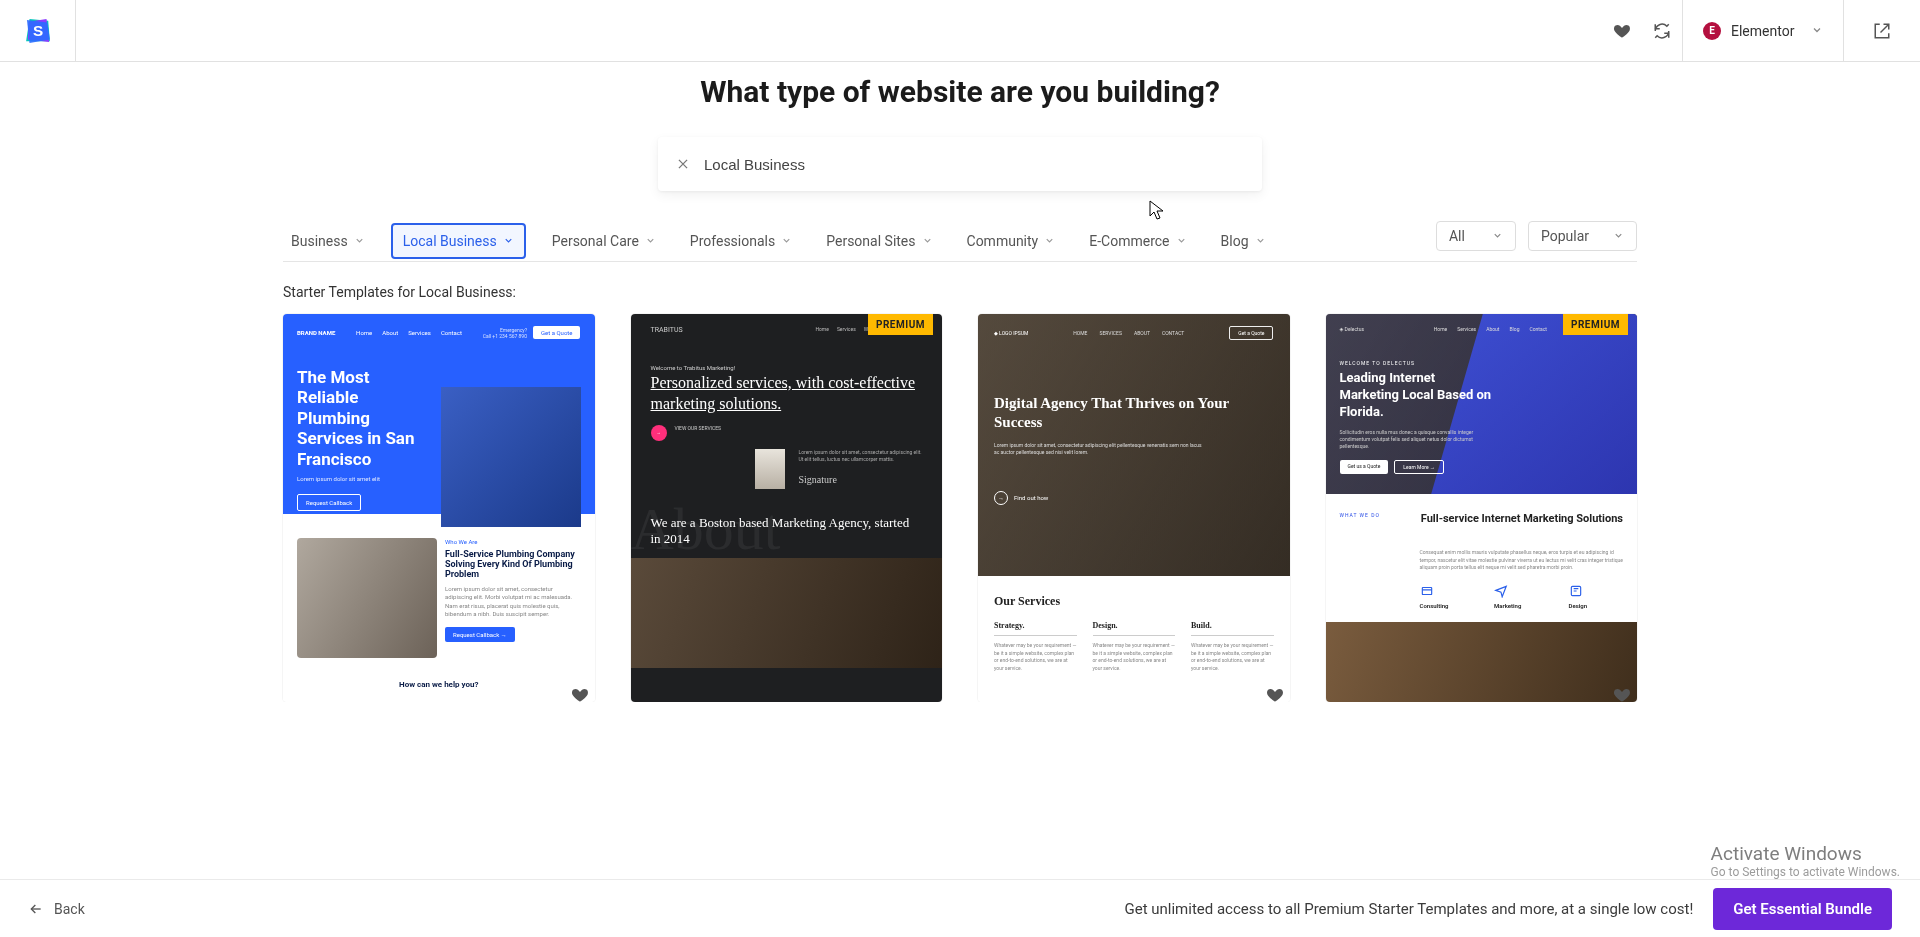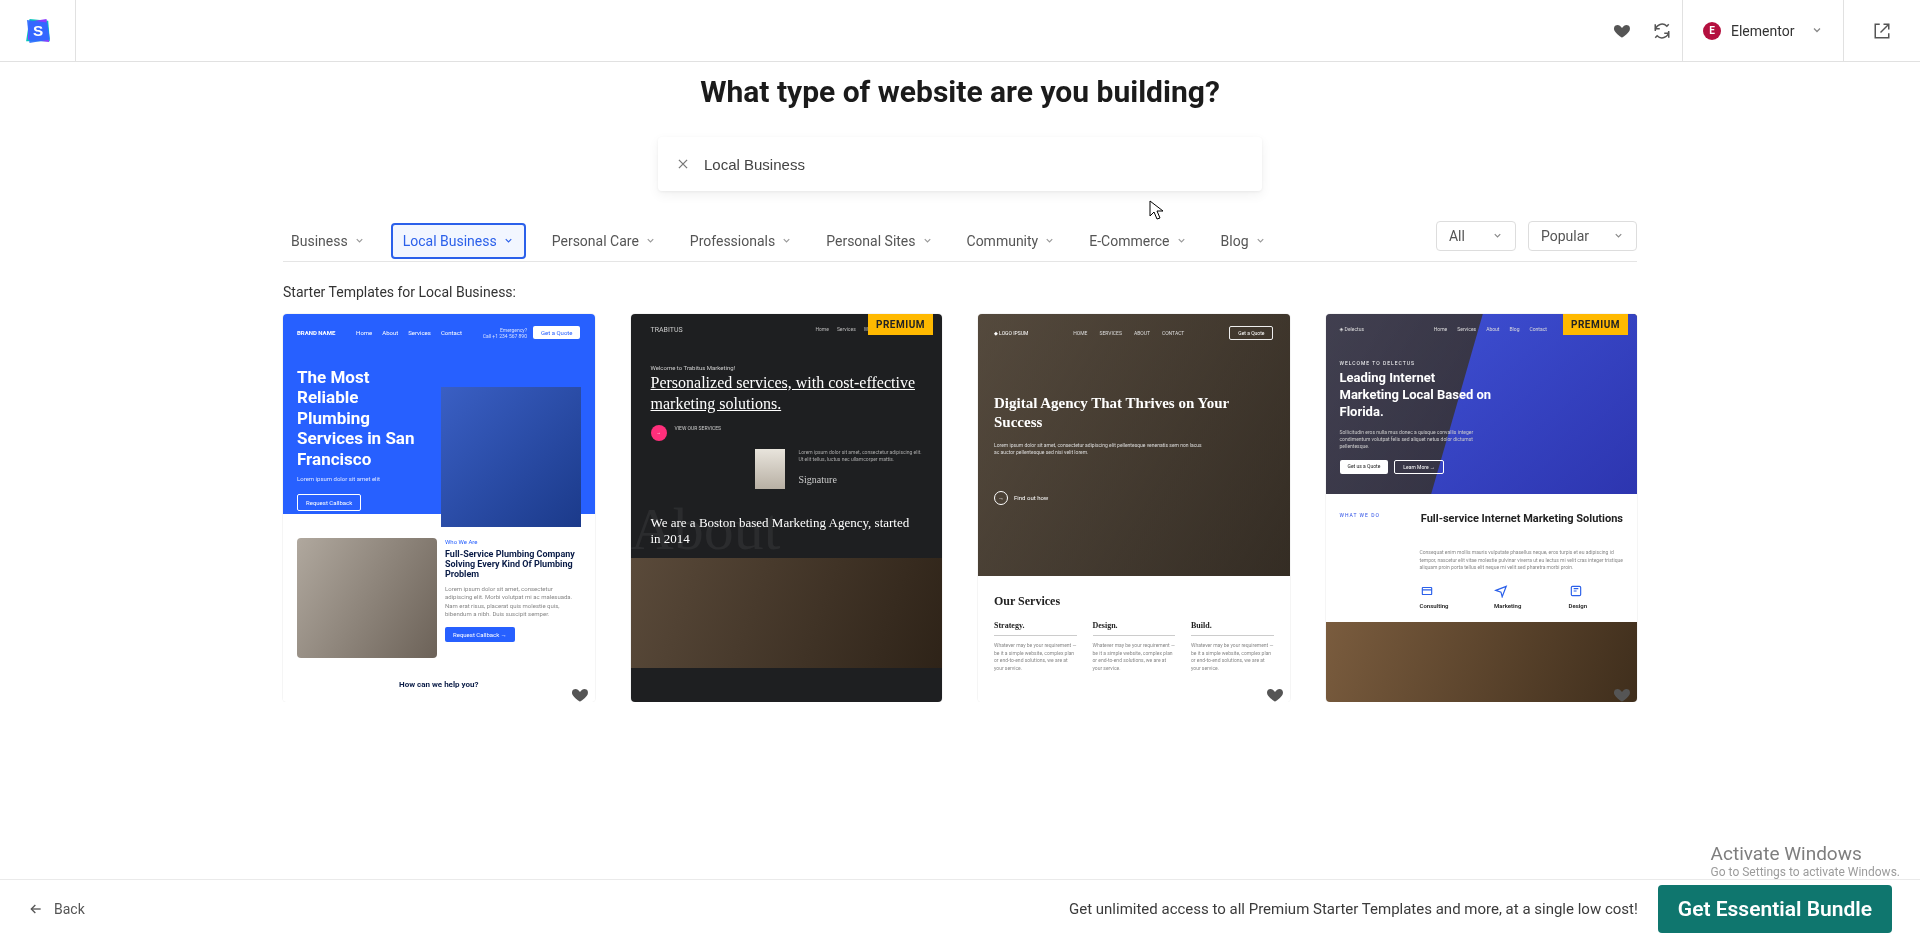--- a/index.html
+++ b/index.html
@@ -521,25 +521,25 @@
       cursor: pointer;
     }
     .footer-center {
       flex: 1;
       text-align: right;
       color: #3b3b3b;
       font-size: 15px;
       padding-right: 20px;
     }
     .cta-btn {
-      background: #0f766e;
+      background: #6d28d9;
       color: #fff;
       padding: 12px 20px;
       border-radius: 4px;
-      font-size: 21px;
+      font-size: 15px;
       font-weight: 600;
       cursor: pointer;
     }
     
     .watermark {
       position: fixed;
       right: 20px;
       bottom: 58px;
       color: #8f8f8f;
       z-index: 15;

